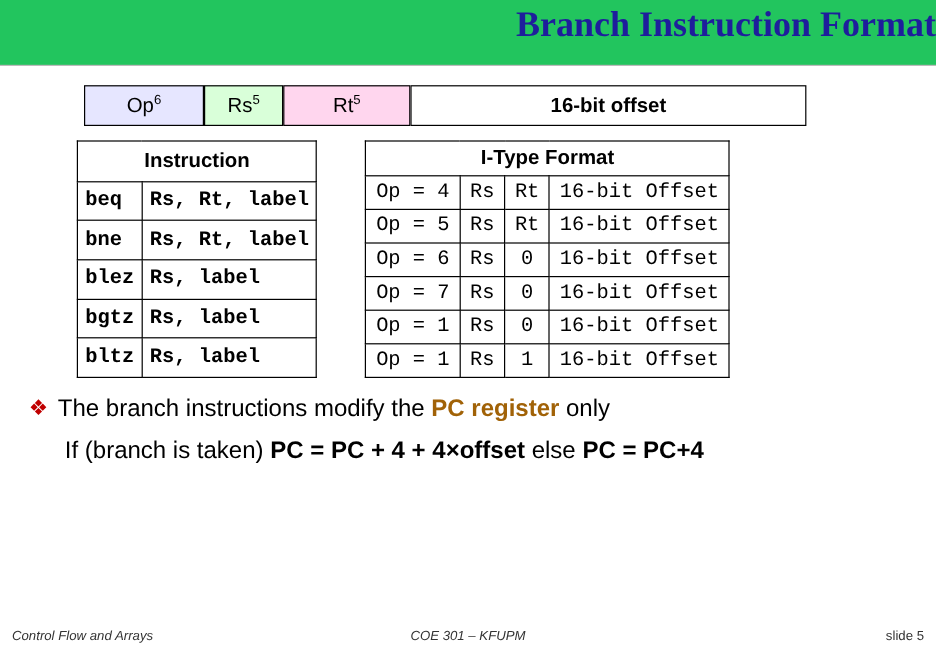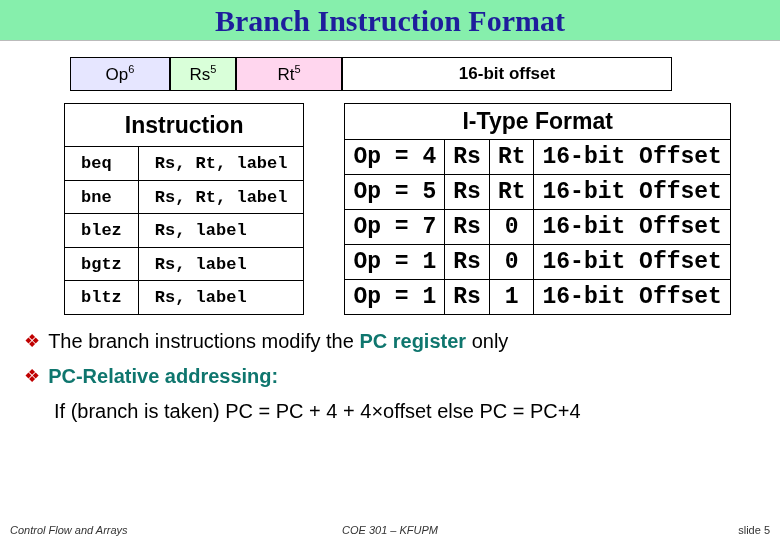--- a/index.html
+++ b/index.html
@@ -1,39 +1,39 @@
 <!DOCTYPE html>
 <html><head>
 <meta charset="utf-8">
 <style>
 html,body{margin:0;padding:0;width:780px;height:540px;font-family:Arial,Helvetica,sans-serif;background:#fff;color:#000;overflow:hidden}
 .slide{position:relative;width:780px;height:540px;box-sizing:border-box}
-.title-band{background:#86efac;border-bottom:1px solid #bbb;padding:4px 0 2px 0;text-align:center}
+.title-band{background:#22c55e;border-bottom:1px solid #bbb;padding:4px 0 16px 0;text-align:right}
 .title{font-family:"Comic Sans MS","Comic Sans",cursive;font-size:30px;color:#1e1e9c;font-weight:bold}
 .body{padding:10px 24px 0 24px}
 .bullet{font-size:20px;margin:4px 0 10px 0;line-height:1.25}
 .bullet-mark{color:#c00000;margin-right:8px;font-size:18px;position:relative;top:-1px}
 .format-row{display:flex;margin:6px 0 12px 46px;height:34px}
 .format-row .cell{border:1px solid #000;display:flex;align-items:center;justify-content:center;font-size:17px;box-sizing:border-box;padding:2px 4px}
 .op-cell{background:#e6e6ff;width:100px}
 .rs-cell{background:#d9ffd9;width:66px}
 .rt-cell{background:#ffd6ee;width:106px}
 .off-cell{background:#fff;flex:0 0 330px;font-weight:bold}
 sup{font-size:11px}
 .tables{display:flex;margin:0 0 0 40px}
 table{border-collapse:collapse}
-td,th{border:1.2px solid #000;font-size:23px;padding:4px 8px}
+td,th{border:1.2px solid #000;font-size:17px;padding:4px 8px}
 th{font-weight:bold}
-.left-tbl td{font-family:"Courier New",Courier,monospace;font-weight:bold;font-size:17px;padding:4px 16px}
+.left-tbl td{font-family:"Courier New",Courier,monospace;font-weight:bold;font-size:17px;padding:4px 6px}
 .left-tbl{margin-right:40px}
 .left-tbl th{font-family:Arial}
 .right-tbl td{text-align:center}
-.right-tbl td.mono{font-family:"Courier New",Courier,monospace;font-weight:bold}
-.bold{font-weight:normal}
-.red{color:#0f766e;font-weight:bold}
+.right-tbl td.mono{font-family:"Courier New",Courier,monospace;font-weight:normal}
+.bold{font-weight:bold}
+.red{color:#a16207;font-weight:bold}
 .footer{position:absolute;bottom:4px;left:0;right:0;display:flex;justify-content:space-between;align-items:center;padding:0 10px;font-size:11px;font-style:italic;color:#333}
 .footer .center{position:absolute;left:0;right:0;text-align:center}
 .footer .right{font-style:normal}
 </style>
 </head>
 <body>
 
 <div class="slide">
 
   <div class="title-band">
@@ -96,20 +96,26 @@
               <td class="mono">Rt</td>
               <td class="mono">16-bit Offset</td>
             </tr>
         <tr>
               <td class="mono">Op = 5</td>
               <td class="mono">Rs</td>
               <td class="mono">Rt</td>
               <td class="mono">16-bit Offset</td>
             </tr>
         <tr>
+              <td class="mono">Op = 6</td>
+              <td class="mono">Rs</td>
+              <td class="mono">0</td>
+              <td class="mono">16-bit Offset</td>
+            </tr>
+        <tr>
               <td class="mono">Op = 7</td>
               <td class="mono">Rs</td>
               <td class="mono">0</td>
               <td class="mono">16-bit Offset</td>
             </tr>
         <tr>
               <td class="mono">Op = 1</td>
               <td class="mono">Rs</td>
               <td class="mono">0</td>
               <td class="mono">16-bit Offset</td>
@@ -121,23 +127,20 @@
               <td class="mono">16-bit Offset</td>
             </tr>
       </tbody>
         </table>
     </div>
 
     <div class="bullet" style="margin-top:14px">
       <span class="bullet-mark">❖</span><span>The branch instructions modify the </span><span class="red">PC register</span><span> only</span>
     </div>
 
-    <div class="bullet">
-      <span class="bullet-mark">❖</span><span class="red">PC-Relative addressing:</span>
-    </div>
 
     <div class="bullet" style="margin-left:30px">
       <span>If (branch is taken) </span><span class="bold">PC = PC + 4 + 4×offset</span><span> else </span><span class="bold">PC = PC+4</span>
     </div>
 
   </div>
 
   <div class="footer">
     <span>Control Flow and Arrays</span>
     <span class="center">COE 301 – KFUPM</span>

